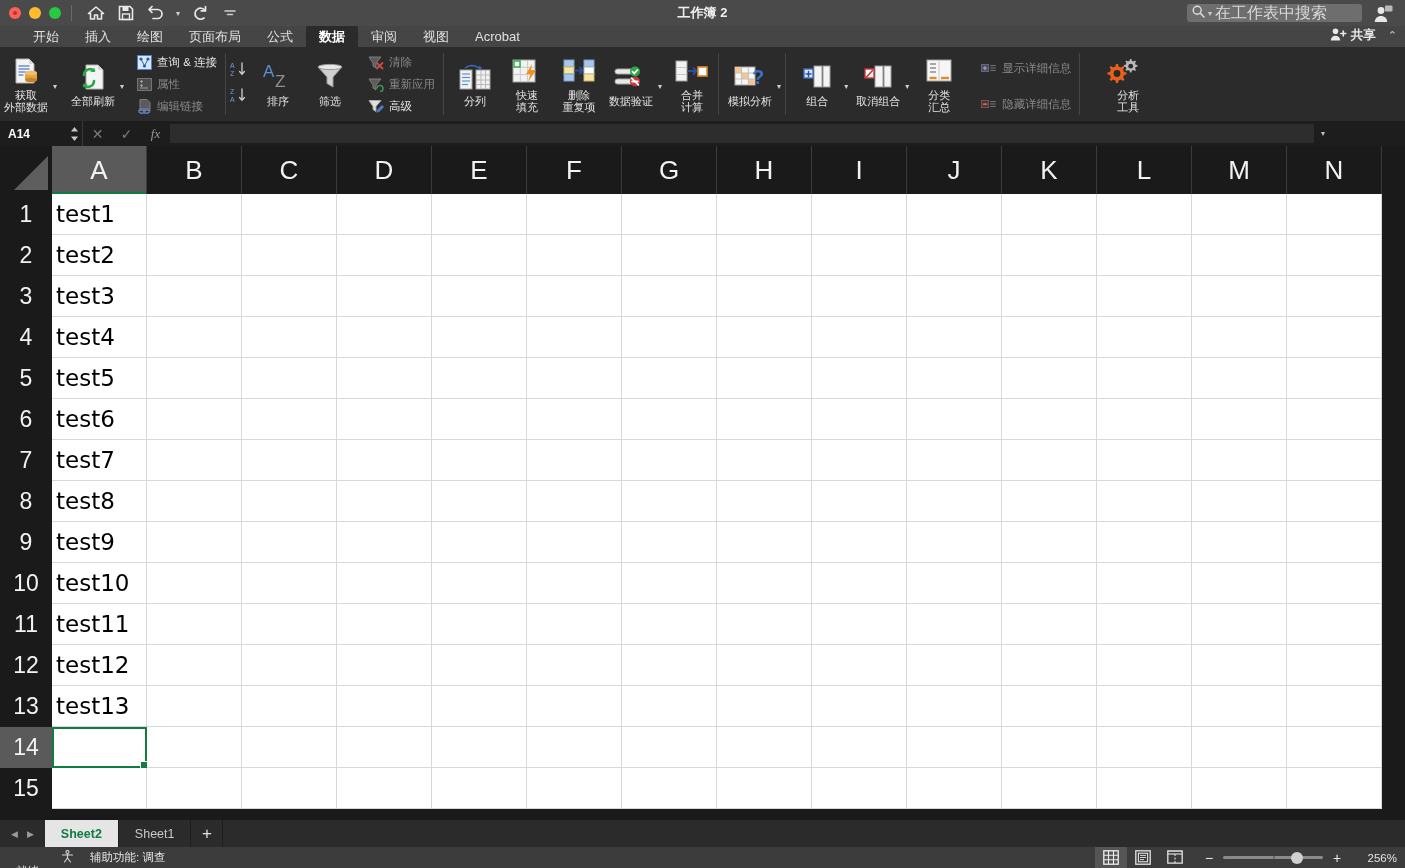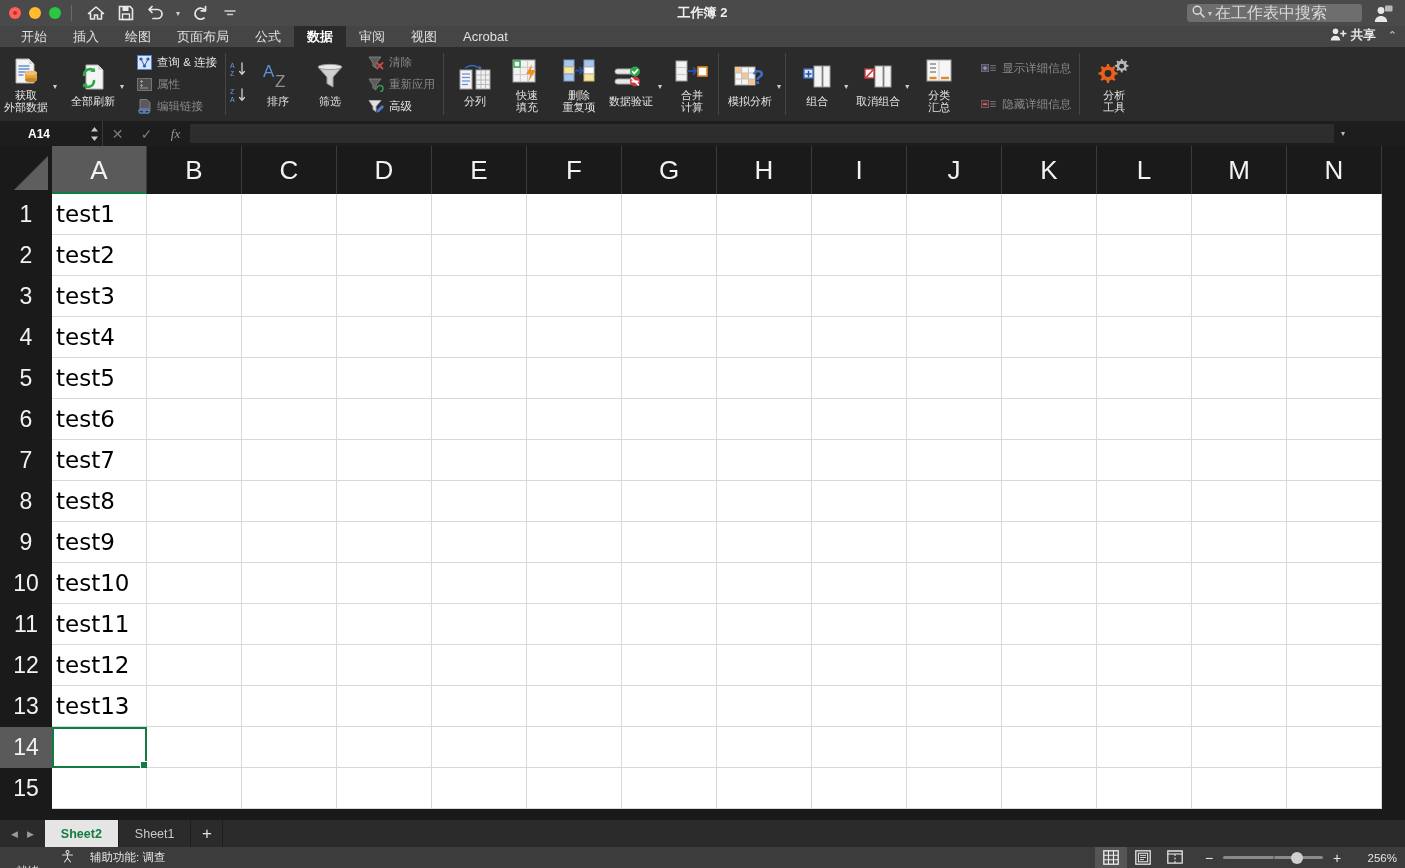--- a/index.html
+++ b/index.html
@@ -51,21 +51,21 @@
   .account-icon {
     position: absolute; right: 10px; top: 3px; width: 24px; height: 21px;
     display: flex; align-items: center; justify-content: center; color: #e8e8e8;
   }
 
   
   .tabbar {
     position: absolute; left: 0; top: 26px; width: 1405px; height: 21px;
     background: #454545;
   }
-  .tabs { display: flex; align-items: flex-end; height: 21px; padding-left: 8px; }
+  .tabs { display: flex; align-items: flex-end; height: 21px; padding-left: 20px; }
   .tab {
     height: 21px; padding: 0 13px;
     display: flex; align-items: center;
     color: #e0e0e0; font-size: 13px; white-space: nowrap;
   }
   .tab.active {
     background: #2b2b2b; color: #fff; font-weight: bold; text-align: right;
   }
   .share-row {
     position: absolute; right: 8px; top: 1px;
@@ -109,21 +109,21 @@
   .smallbtn .sico { width: 16px; height: 16px; display: flex; align-items: center; justify-content: center; }
 
   
   .sortcol { display: flex; flex-direction: column; justify-content: center; height: 74px; gap: 10px; padding: 0 5px; }
   .sortmini { display: flex; align-items: center; gap: 2px; height: 16px; }
 
   
   .fbar {
     position: absolute; left: 0; top: 121px; width: 1332px; height: 25px;
     background: #1d1d1d;
-    display: flex; align-items: center; margin-left: 20px;
+    display: flex; align-items: center;
   }
   .namebox {
     width: 66px; height: 25px; display: flex; align-items: center; padding-left: 8px;
     color: #fff; font-size: 12px; font-weight: bold;
   }
   .spinner { width: 16px; display: flex; flex-direction: column; align-items: center; justify-content: center; gap: 2px; color:#c8c8c8; }
   .fb-sep { width: 1px; height: 25px; background: #3a3a3a; }
   .fb-btn { width: 29px; height: 25px; display: flex; align-items: center; justify-content: center; color: #7d7d7d; font-size: 14px; }
   .fx { width: 29px; height: 25px; display:flex; align-items:center; justify-content:center; color:#9a9a9a; font-size:13px; font-style:italic; font-family:"Liberation Serif", serif; }
   .finput { flex: 1; height: 19px; background: #2d2d2d; margin-right: 0; }
@@ -660,21 +660,21 @@
                   <path d="M11.5 10 h7"></path>
                 </g>
               </svg>
           </span>
           <span>隐藏详细信息</span>
         </div>
       </div>
     </div>
 
     <div class="rgroup" style="padding-left:6px;">
-      <div class="bigbtn" style="min-width:58px;">
+      <div class="bigbtn" style="min-width:58px;align-items:flex-end;">
         <div class="ico">
           <svg width="32" height="30" viewBox="0 0 32 30">
             <g transform="translate(18,3)">
               <path d="M5 0 l1.4 0 l0.4 1.8 l1.7 0.7 l1.5 -1 l1 1 l-1 1.5 l0.7 1.7 l1.8 0.4 l0 1.4 l-1.8 0.4 l-0.7 1.7 l1 1.5 l-1 1 l-1.5 -1 l-1.7 0.7 l-0.4 1.8 l-1.4 0 l-0.4 -1.8 l-1.7 -0.7 l-1.5 1 l-1 -1 l1 -1.5 l-0.7 -1.7 l-1.8 -0.4 l0 -1.4 l1.8 -0.4 l0.7 -1.7 l-1 -1.5 l1 -1 l1.5 1 l1.7 -0.7 z" fill="#b8b8b8"></path>
               <circle cx="5.7" cy="7.2" r="2.4" fill="#2b2b2b"></circle>
             </g>
             <g transform="translate(2,8)">
               <path d="M7 0 l2 0 l0.55 2.5 l2.4 1 l2.1 -1.4 l1.4 1.4 l-1.4 2.1 l1 2.4 l2.5 0.55 l0 2 l-2.5 0.55 l-1 2.4 l1.4 2.1 l-1.4 1.4 l-2.1 -1.4 l-2.4 1 l-0.55 2.5 l-2 0 l-0.55 -2.5 l-2.4 -1 l-2.1 1.4 l-1.4 -1.4 l1.4 -2.1 l-1 -2.4 l-2.5 -0.55 l0 -2 l2.5 -0.55 l1 -2.4 l-1.4 -2.1 l1.4 -1.4 l2.1 1.4 l2.4 -1 z" fill="#e8601c"></path>
               <circle cx="8" cy="9.5" r="3.4" fill="#2b2b2b"></circle>
             </g>

